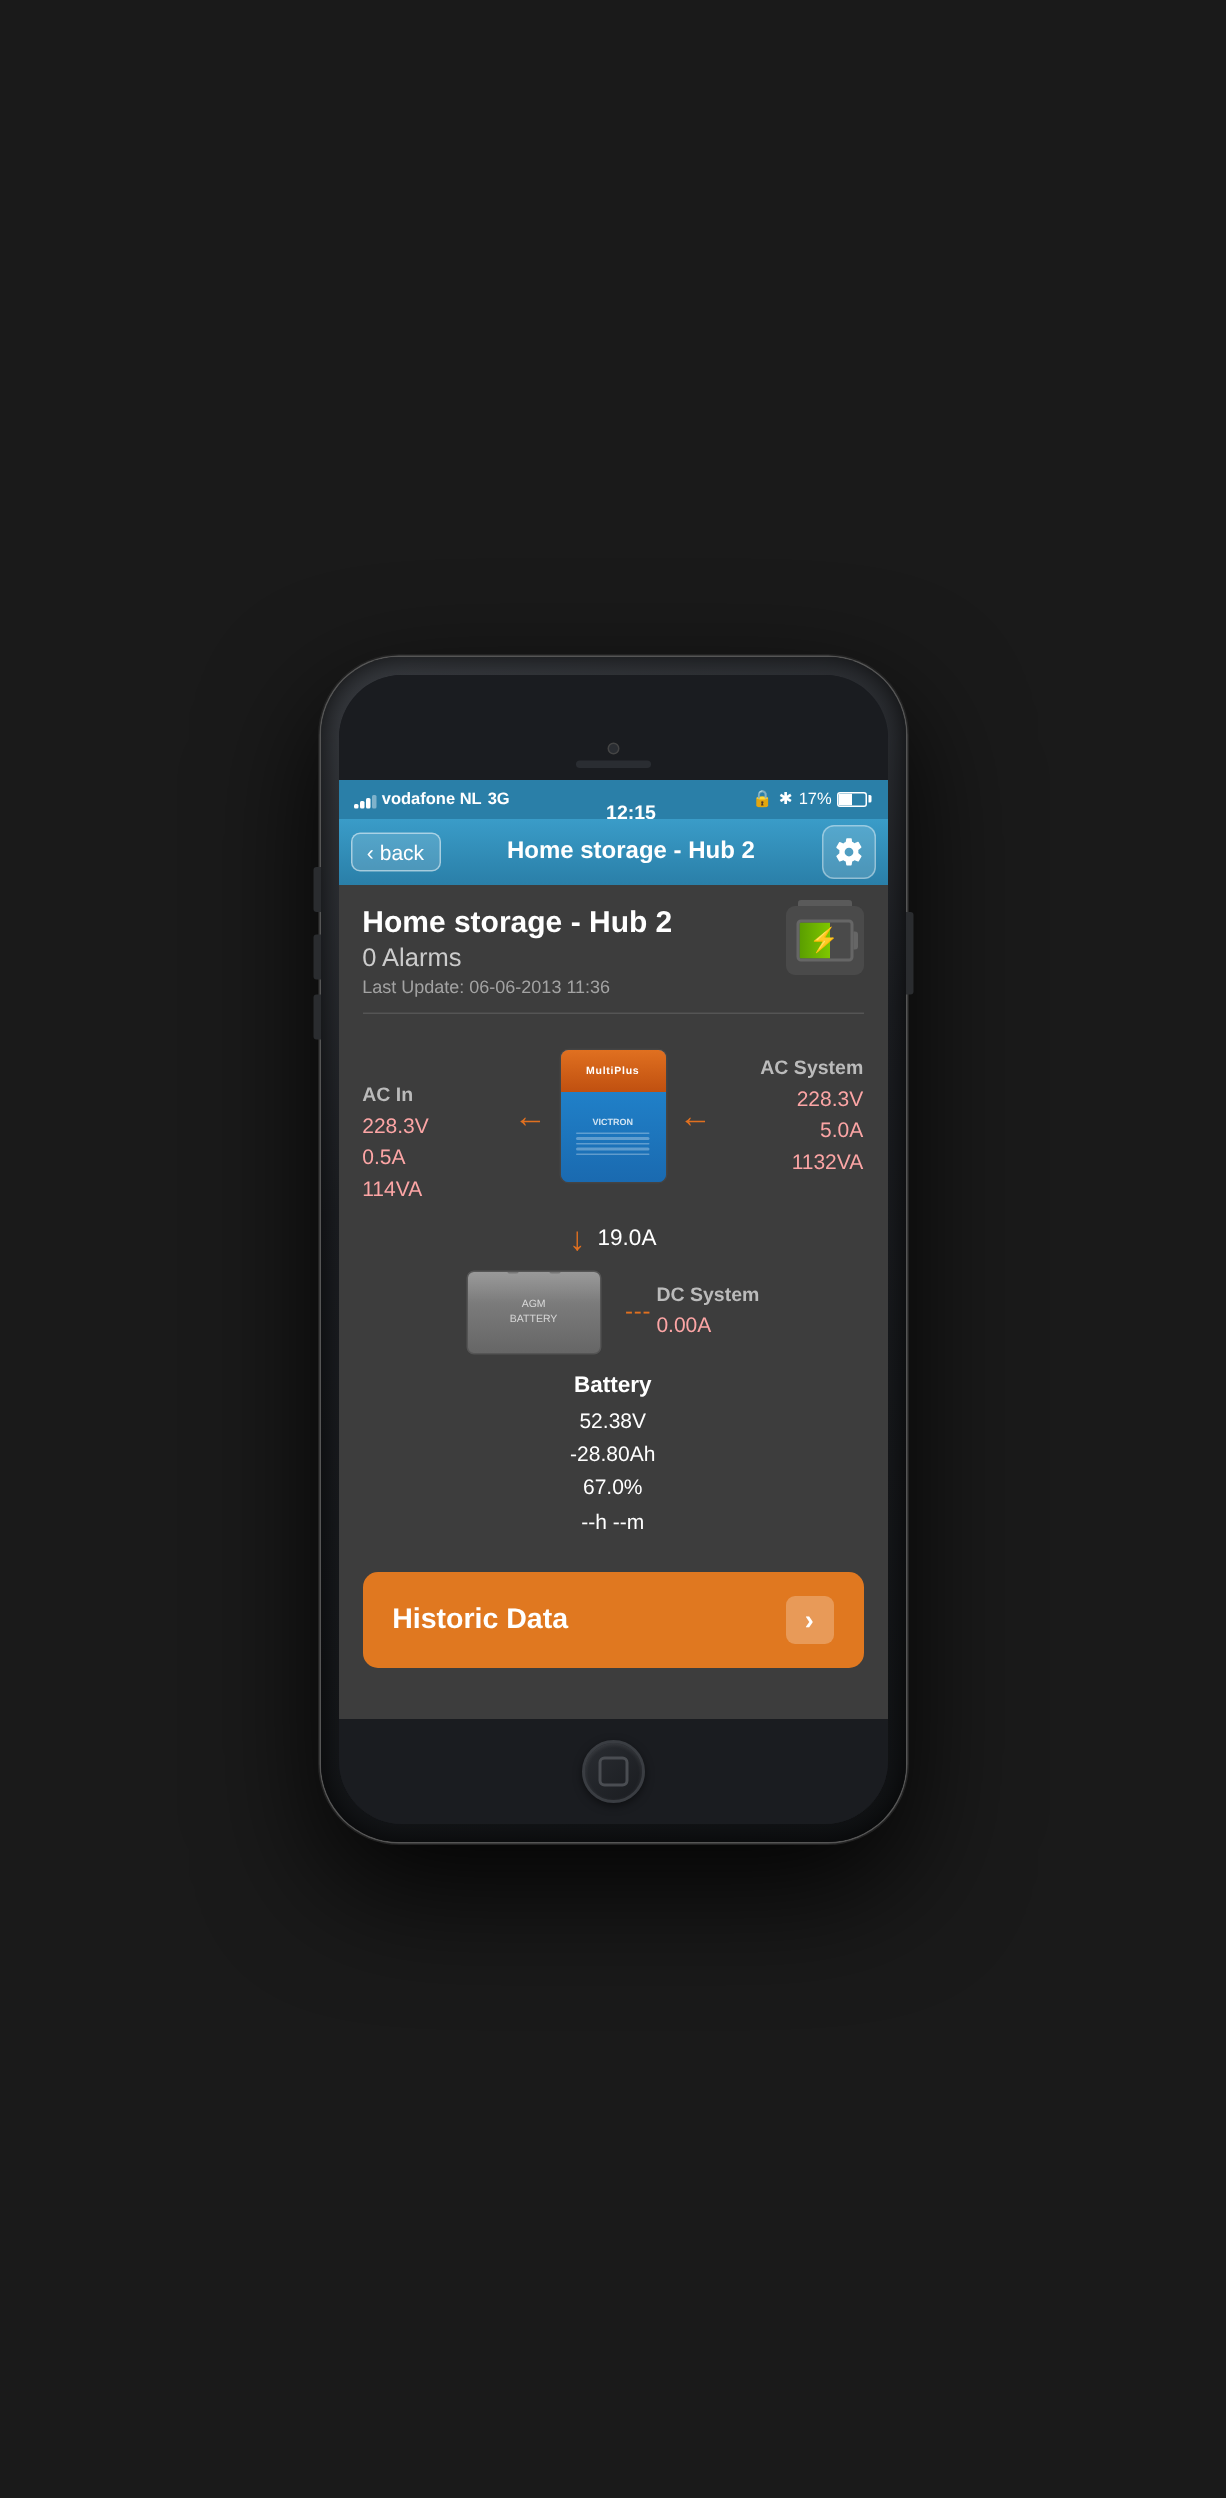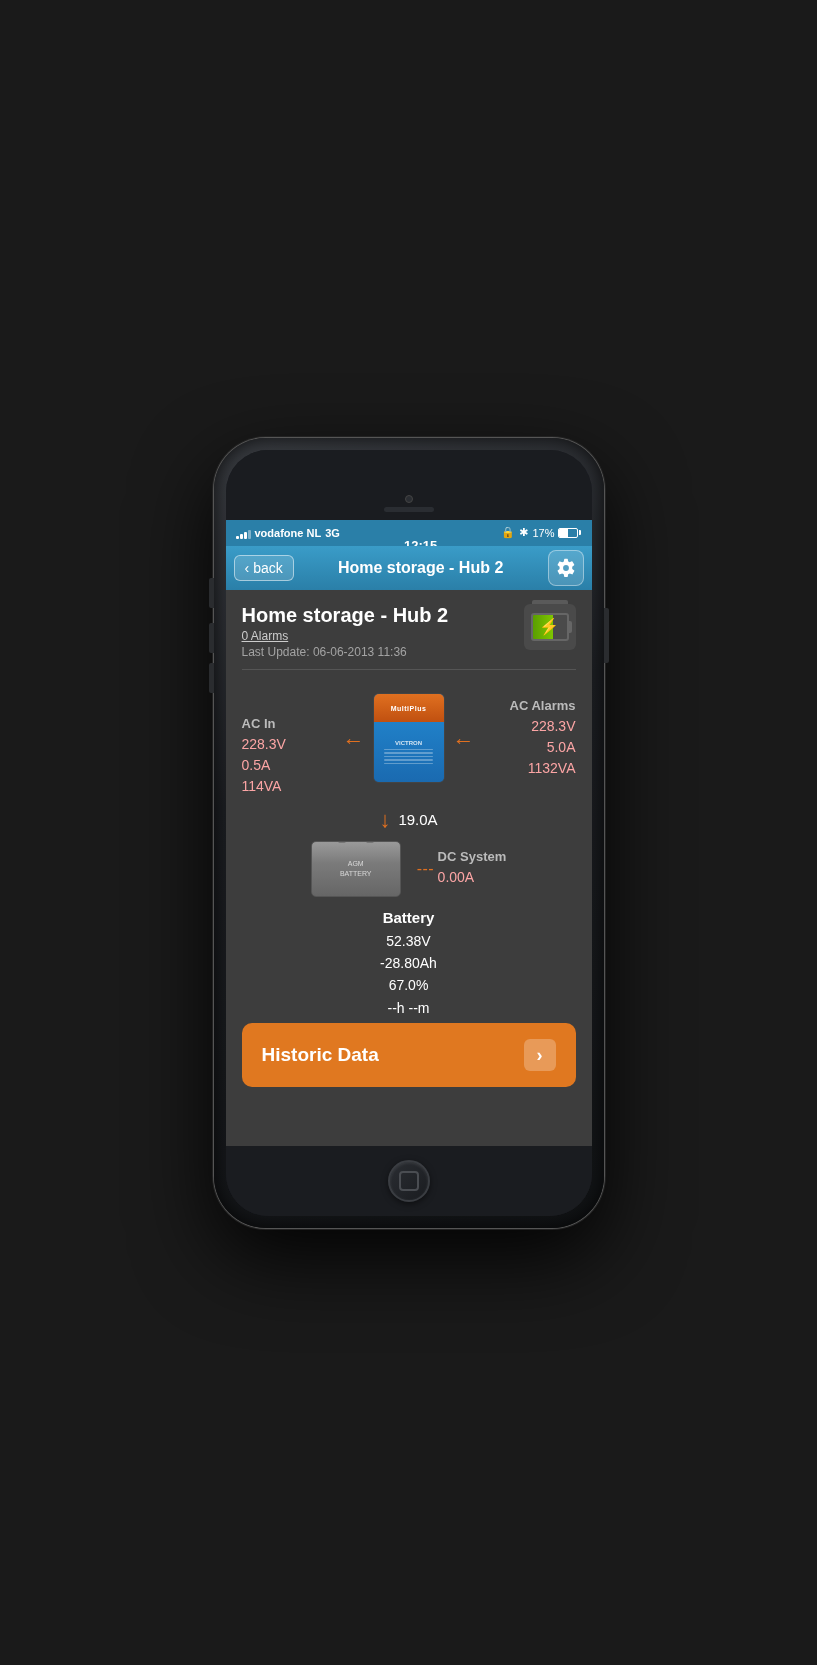--- a/index.html
+++ b/index.html
@@ -94,20 +94,21 @@
       overflow: hidden;
       display: flex;
       flex-direction: column;
     }
 
     
     .status-bar {
       background: #2a7fa8;
       height: 26px;
       display: flex;
+      align-items: center;
       justify-content: space-between;
       padding: 0 10px;
       flex-shrink: 0;
     }
 
     .status-left {
       display: flex;
       align-items: center;
       gap: 4px;
       font-size: 11px;
@@ -234,24 +235,23 @@
     }
 
     .header-info h1 {
       font-size: 20px;
       font-weight: 700;
       color: #ffffff;
       margin-bottom: 2px;
     }
 
     .header-info .alarms {
-      font-size: 12px;
+      font-size: 17px;
       color: #ccc;
       margin-bottom: 2px;
-      text-decoration: underline;
     }
 
     .header-info .last-update {
       font-size: 12px;
       color: #a3a3a3;
     }
 
     .battery-status-icon {
       width: 52px;
       height: 46px;
@@ -525,21 +525,21 @@
     }
 
     
     .historic-data-btn {
       display: flex;
       align-items: center;
       justify-content: space-between;
       background: #e07820;
       border-radius: 10px;
       padding: 16px 20px;
-      margin-top: 4px;
+      margin-top: 23px;
       cursor: pointer;
       border: none;
       width: 100%;
     }
 
     .historic-data-btn .btn-text {
       font-size: 19px;
       font-weight: 700;
       color: white;
     }
@@ -684,21 +684,21 @@
                     <div class="vent-line"></div>
                     <div class="vent-line"></div>
                     <div class="vent-line"></div>
                   </div>
                 </div>
               </div>
               <span class="arrow-right">←</span>
             </div>
 
             <div class="ac-system-box">
-              <div class="box-label">AC Alarms</div>
+              <div class="box-label">AC System</div>
               <div class="box-value">228.3V</div>
               <div class="box-value">5.0A</div>
               <div class="box-value">1132VA</div>
             </div>
 
           </div>
 
           <div class="down-arrow-row">
             <span class="arrow-down">↓</span>
             <span class="arrow-label">19.0A</span>

